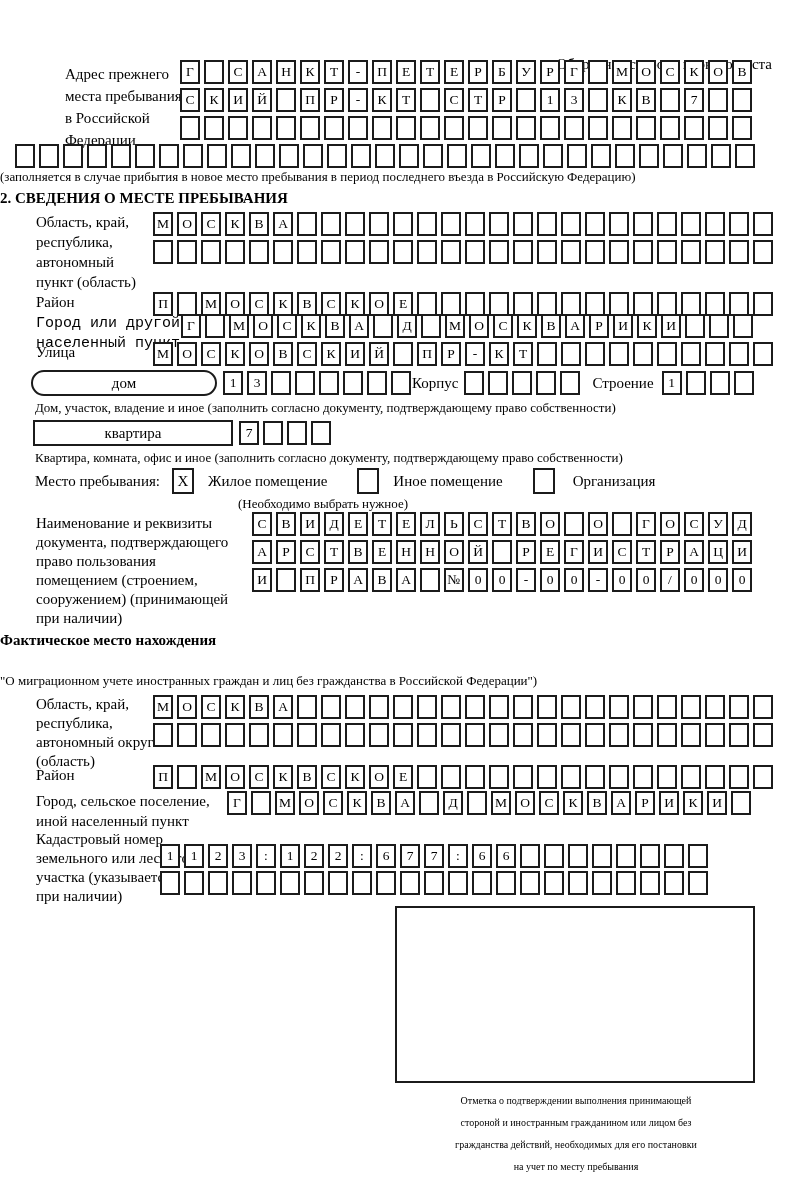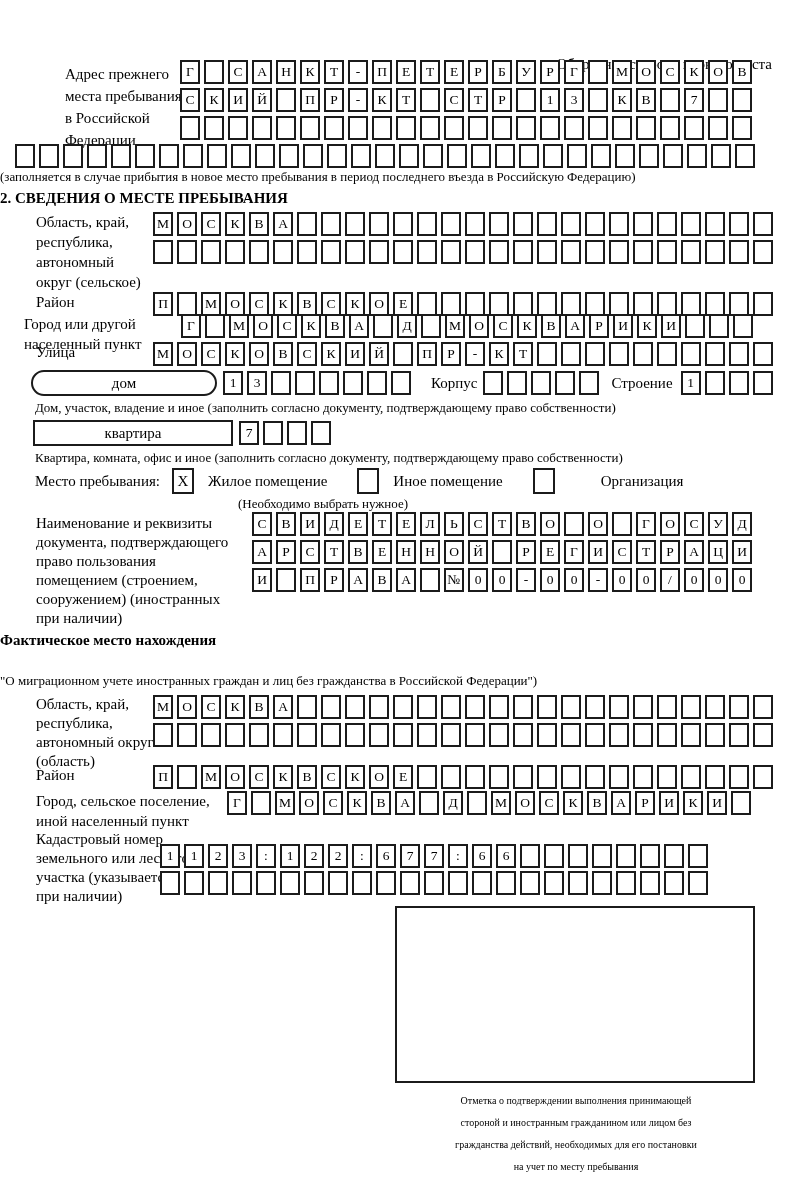--- a/index.html
+++ b/index.html
@@ -161,21 +161,21 @@
       <span class="cell"></span>
     </div>
   <div class="abs center cap" style="top:169px;">(заполняется в случае прибытия в новое место пребывания в период последнего въезда в Российскую Федерацию)</div>
 
   <div class="abs center bold" style="top:190px;">2. СВЕДЕНИЯ О МЕСТЕ ПРЕБЫВАНИЯ</div>
 
   <div class="abs lh20" style="top:212px;left:36px;">
     <div class="label-line">Область, край,</div>
     <div class="label-line">республика,</div>
     <div class="label-line">автономный</div>
-    <div class="label-line">округ (сельское)</div>
+    <div class="label-line">пункт (область)</div>
   </div>
   <div class="abs rows" style="top:212px;left:153px;">
     <div class="cells">
         <span class="cell">М</span>
         <span class="cell">О</span>
         <span class="cell">С</span>
         <span class="cell">К</span>
         <span class="cell">В</span>
         <span class="cell">А</span>
         <span class="cell"></span>
@@ -252,21 +252,21 @@
       <span class="cell"></span>
       <span class="cell"></span>
       <span class="cell"></span>
       <span class="cell"></span>
       <span class="cell"></span>
       <span class="cell"></span>
       <span class="cell"></span>
       <span class="cell"></span>
     </div>
 
-  <div class="abs lh20" style="top:314px;left:24px;">
+  <div class="abs lh20" style="top:314px;left:36px;font-family:Liberation Mono, monospace;">
     <div class="label-line">Город или другой</div>
     <div class="label-line">населенный пункт</div>
   </div>
   <div class="abs cells" style="top:314px;left:181px;">
       <span class="cell">Г</span>
       <span class="cell"></span>
       <span class="cell">М</span>
       <span class="cell">О</span>
       <span class="cell">С</span>
       <span class="cell">К</span>
@@ -325,21 +325,21 @@
     <div class="cells" style="margin-left:6px;">
         <span class="cell">1</span>
         <span class="cell">3</span>
         <span class="cell"></span>
         <span class="cell"></span>
         <span class="cell"></span>
         <span class="cell"></span>
         <span class="cell"></span>
         <span class="cell"></span>
       </div>
-    <div style="margin-left:20px;margin-right:6px;">Корпус</div>
+    <div style="margin-left:1px;margin-right:6px;">Корпус</div>
     <div class="cells">
         <span class="cell"></span>
         <span class="cell"></span>
         <span class="cell"></span>
         <span class="cell"></span>
         <span class="cell"></span>
       </div>
     <div style="margin-left:12px;margin-right:8px;">Строение</div>
     <div class="cells">
         <span class="cell">1</span>
@@ -361,30 +361,30 @@
   </div>
   <div class="abs cap" style="top:450px;left:35px;">Квартира, комната, офис и иное (заполнить согласно документу, подтверждающему право собственности)</div>
 
   <div class="abs inline-row" style="top:468px;left:35px;">
     <div>Место пребывания:</div>
     <div class="checkbox" style="margin-left:12px;">X</div>
     <div style="margin-left:14px;">Жилое помещение</div>
     <div class="checkbox" style="margin-left:30px;"></div>
     <div style="margin-left:14px;">Иное помещение</div>
     <div class="checkbox" style="margin-left:30px;"></div>
-    <div style="margin-left:46px;">Организация</div>
+    <div style="margin-left:18px;">Организация</div>
   </div>
   <div class="abs cap" style="top:496px;left:238px;">(Необходимо выбрать нужное)</div>
 
   <div class="abs lh19" style="top:514px;left:36px;">
     <div class="label-line">Наименование и реквизиты</div>
     <div class="label-line">документа, подтверждающего</div>
     <div class="label-line">право пользования</div>
     <div class="label-line">помещением (строением,</div>
-    <div class="label-line">сооружением) (иностранных</div>
+    <div class="label-line">сооружением) (принимающей</div>
     <div class="label-line">при наличии)</div>
   </div>
   <div class="abs rows" style="top:512px;left:252px;">
     <div class="cells">
         <span class="cell">С</span>
         <span class="cell">В</span>
         <span class="cell">И</span>
         <span class="cell">Д</span>
         <span class="cell">Е</span>
         <span class="cell">Т</span>

